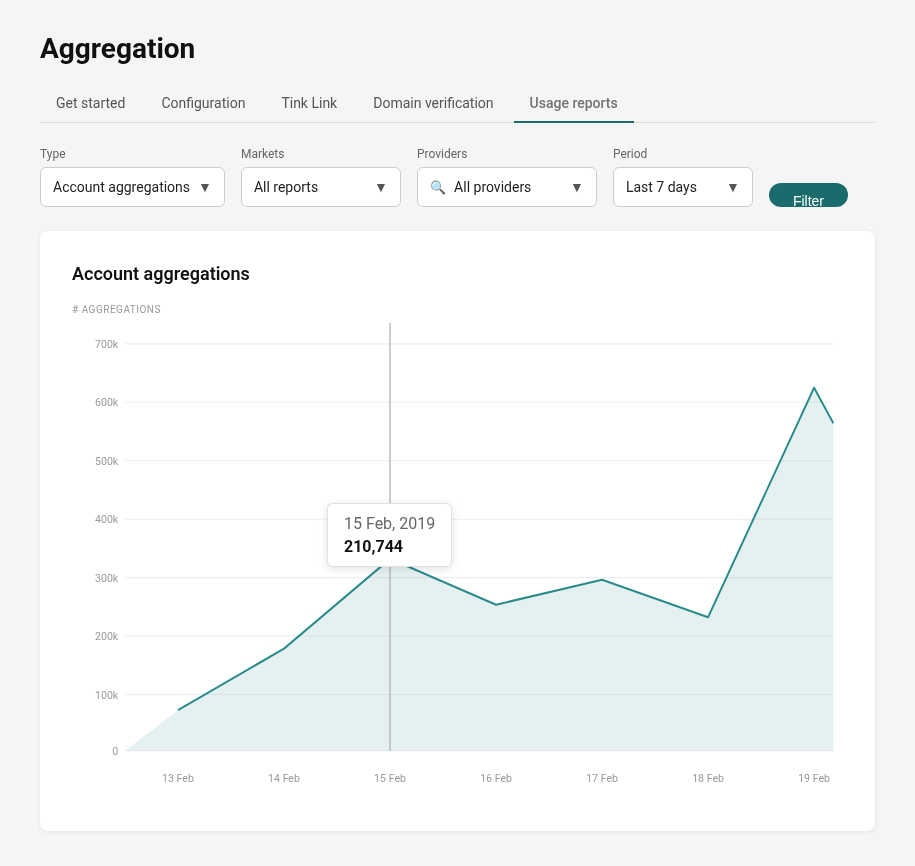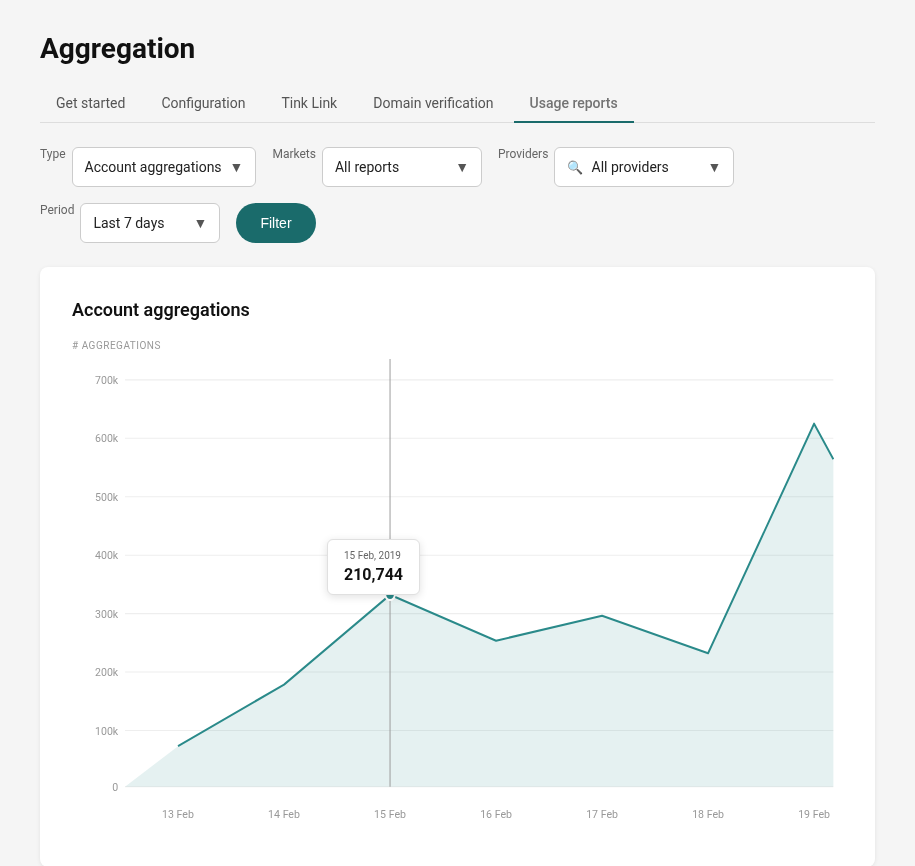--- a/index.html
+++ b/index.html
@@ -38,21 +38,21 @@
     }
     .filters-row {
       display: flex;
       align-items: flex-end;
       gap: 16px;
       margin-bottom: 24px;
       flex-wrap: wrap;
     }
     .filter-group {
       display: flex;
-      flex-direction: row;
+      flex-direction: column;
       gap: 6px;
     }
     .filter-label {
       font-size: 12px;
       color: #666;
     }
     .filter-select {
       display: flex;
       align-items: center;
       gap: 8px;
@@ -78,21 +78,21 @@
     }
     .filter-btn {
       background: #1a6b6b;
       color: #fff;
       border: none;
       border-radius: 20px;
       padding: 10px 24px;
       font-size: 14px;
       font-weight: 500;
       cursor: pointer;
-      height: 40px;
+      height: 24px;
     }
     .chart-card {
       background: #fff;
       border-radius: 8px;
       padding: 32px 32px 28px 32px;
       box-shadow: 0 1px 4px rgba(0,0,0,0.08);
     }
     .chart-title {
       font-size: 18px;
       font-weight: 600;
@@ -121,21 +121,21 @@
       border: 1px solid #e0e0e0;
       border-radius: 6px;
       padding: 10px 16px;
       box-shadow: 0 2px 8px rgba(0,0,0,0.12);
       pointer-events: none;
       left: 255px;
       top: 180px;
       z-index: 10;
     }
     .tooltip-date {
-      font-size: 10px;
+      font-size: 16px;
       color: #666;
       margin-bottom: 4px;
     }
     .tooltip-value {
       font-size: 16px;
       font-weight: 700;
       color: #111;
     }
     .search-icon {
       color: #888;

